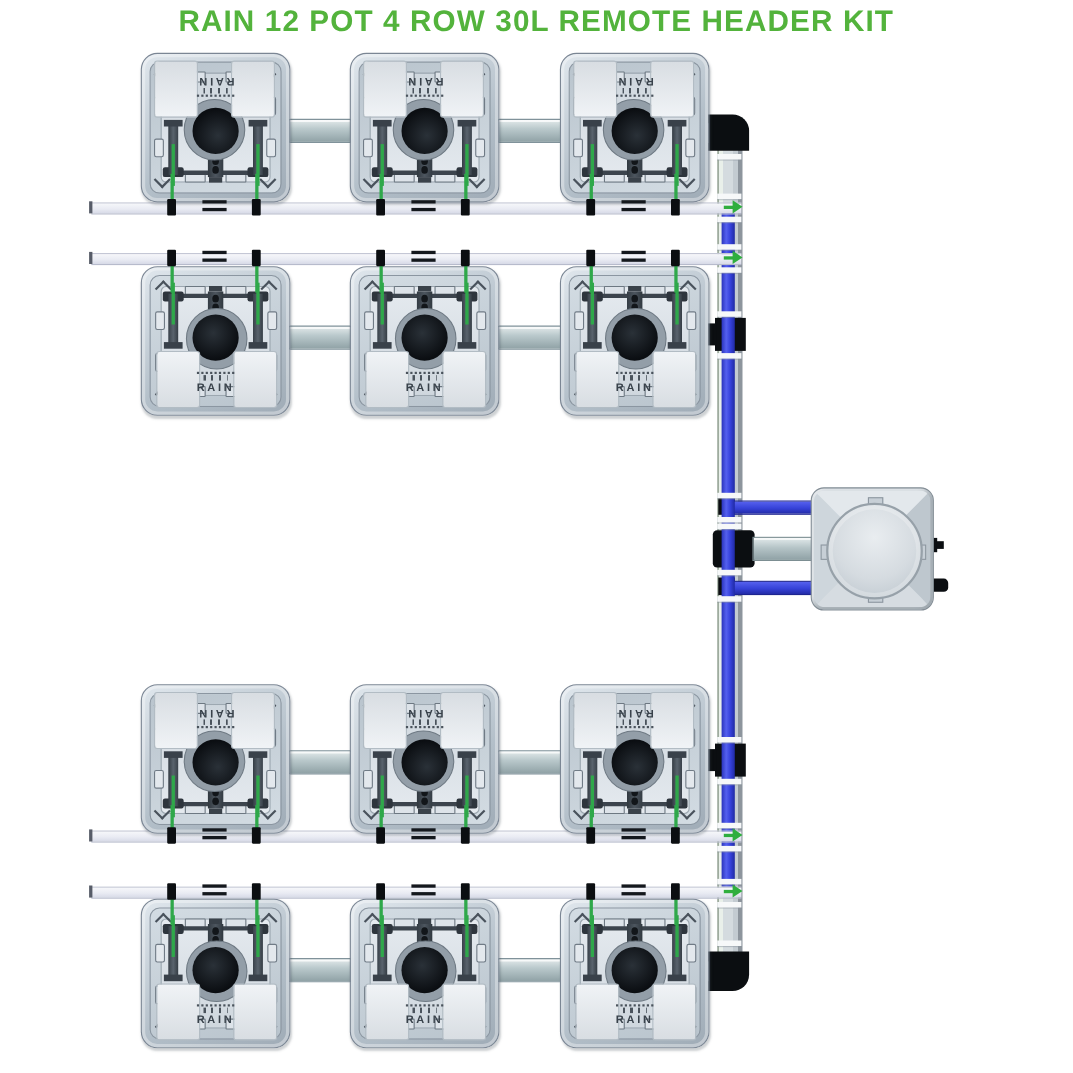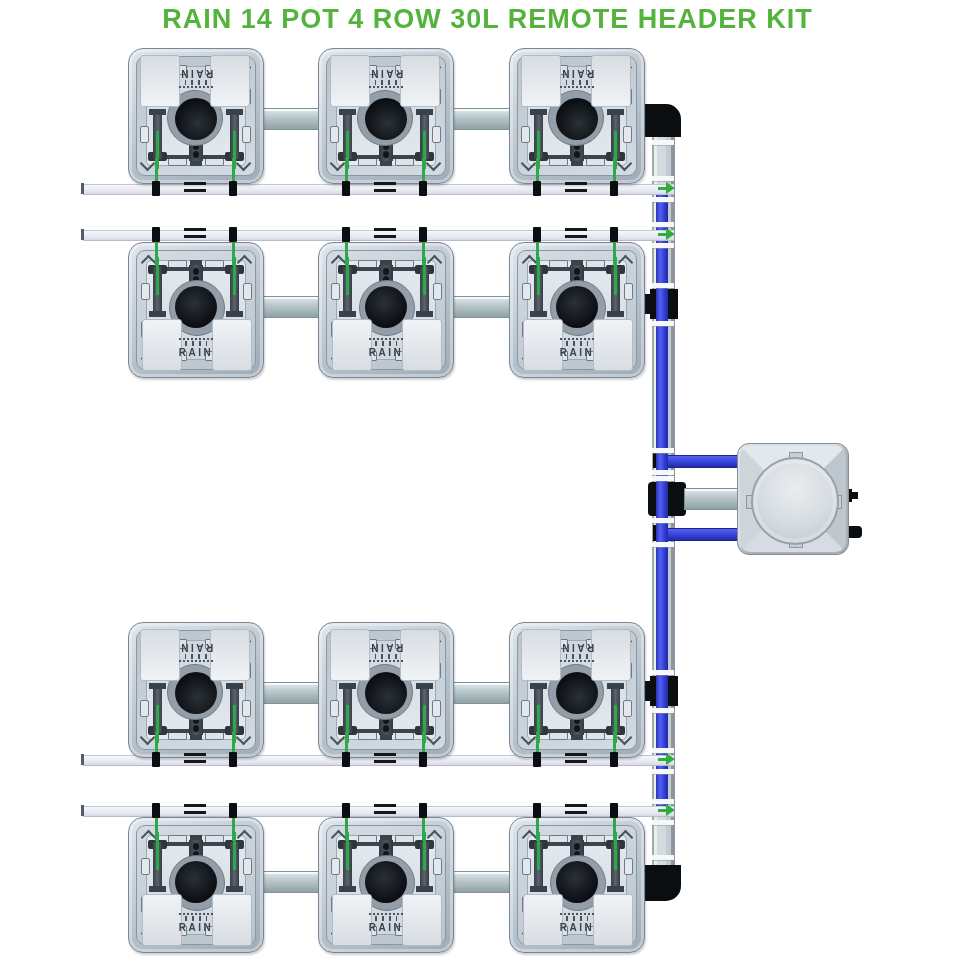--- a/index.html
+++ b/index.html
@@ -86,21 +86,21 @@
   .tf-bot{clip-path:polygon(0 100%,100% 100%,50% 50%);background:#d6dce1;}
   .ttab{position:absolute;background:#c7cfd6;border:1px solid #8d97a0;}
   .tlid{position:absolute;left:13px;top:13px;width:84px;height:84px;border-radius:50%;
       background:radial-gradient(circle at 50% 35%,#e9edf0,#d5dbe0 55%,#c0c9d0 88%);
       border:2px solid #97a1a9;box-shadow:inset 0 0 0 4px rgba(255,255,255,.25);}
 </style>
 </head>
 <body>
 
 <div id="scene">
-  <div class="title" style="color: rgb(83, 179, 60);">RAIN 14 POT 4 ROW 30L REMOTE HEADER KIT</div>
+  <div class="title" style="color: rgb(83, 179, 60);">RAIN 12 POT 4 ROW 30L REMOTE HEADER KIT</div>
   <div id="layers">
       <div class="ic" style="left: 262px; top: 108px; width: 56px;"></div>
       <div class="ic" style="left: 452px; top: 108px; width: 57px;"></div>
       <div class="wpipe" style="top: 184px;"></div>
       <div class="wcap" style="left: 81px; top: 183px;"></div>
       <div class="ic" style="left: 262px; top: 296px; width: 56px;"></div>
       <div class="ic" style="left: 452px; top: 296px; width: 57px;"></div>
       <div class="wpipe" style="top: 230px;"></div>
       <div class="wcap" style="left: 81px; top: 229px;"></div>
       <div class="ic" style="left: 262px; top: 682px; width: 56px;"></div>

